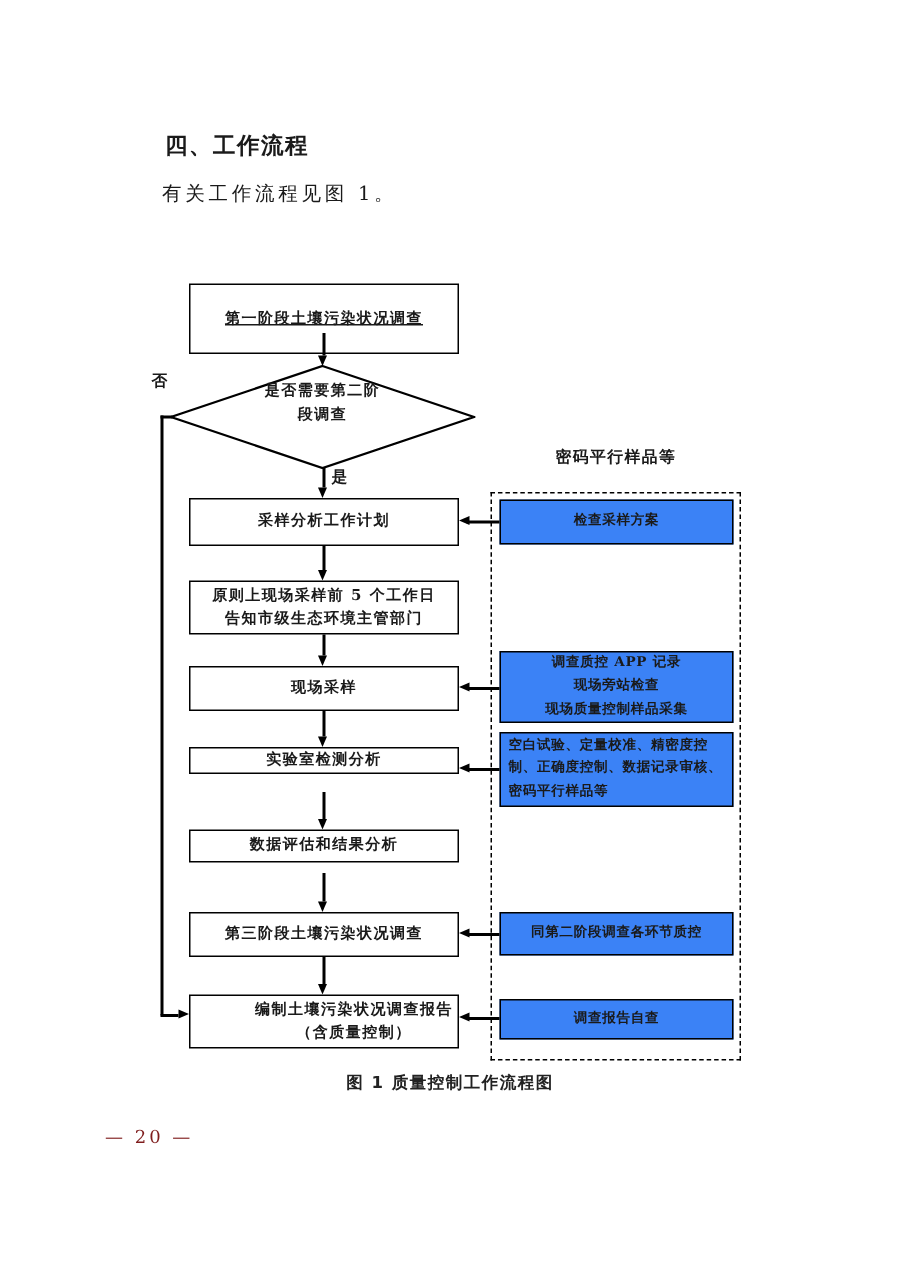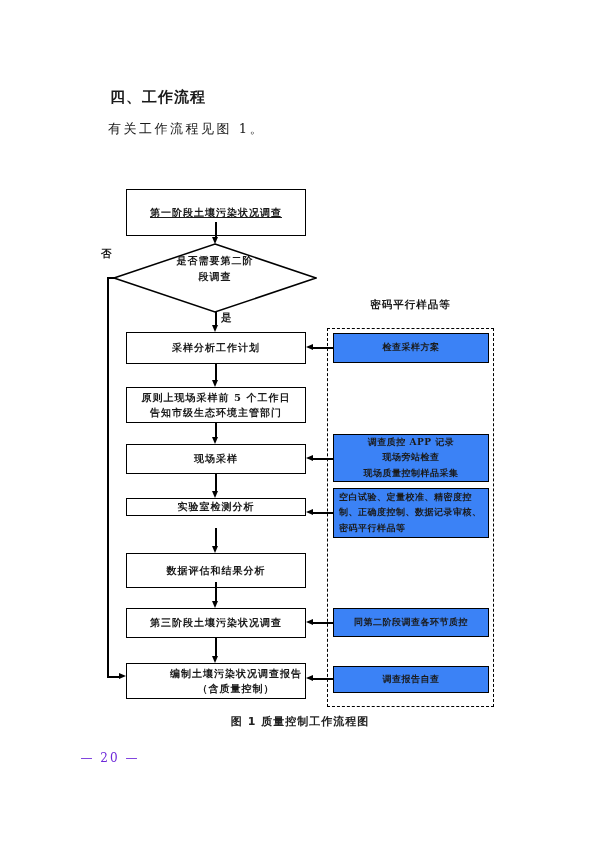--- a/index.html
+++ b/index.html
@@ -23,21 +23,21 @@
     border:1.5px solid #000;background:#fff;box-sizing:border-box;
     display:flex;align-items:center;justify-content:center;text-align:center;
     font-size:10px;font-weight:bold;letter-spacing:1px;line-height:1.55;
     white-space:pre-line;
   }
   .s0{top:189px;height:47px;text-decoration:underline;}
   .s1{top:332px;height:32px;}
   .s2{top:387px;height:36px;}
   .s3{top:444px;height:30px;}
   .s4{top:498px;height:18px;text-align:center;}
-  .s5{top:553px;height:35px;text-align:center;}
+  .s5{top:553px;height:22px;text-align:center;}
   .s6{top:608px;height:30px;}
   .s7{top:663px;height:36px;padding-left:40px;}
   
   .diamond-svg{position:absolute;left:113px;top:243px;}
   .diamond-label{
     position:absolute;left:140px;top:253px;width:150px;text-align:center;
     font-size:10px;font-weight:bold;letter-spacing:1px;line-height:1.6;white-space:pre-line;
   }
   .branch-label{position:absolute;font-size:10.5px;font-weight:bold;}
   .no-label{left:101px;top:247px;}
@@ -68,22 +68,22 @@
   .hline{position:absolute;height:1.5px;background:#000;}
   .arr-down{position:absolute;width:0;height:0;border-left:3.5px solid transparent;border-right:3.5px solid transparent;border-top:7px solid #000;}
   .arr-left{position:absolute;width:0;height:0;border-top:3.5px solid transparent;border-bottom:3.5px solid transparent;border-right:7px solid #000;}
   .arr-right{position:absolute;width:0;height:0;border-top:3.5px solid transparent;border-bottom:3.5px solid transparent;border-left:7px solid #000;}
   .caption{
     position:absolute;left:150px;top:714px;width:300px;text-align:center;
     font-family:"DejaVu Sans","Liberation Sans",sans-serif;
     font-size:11px;font-weight:bold;letter-spacing:1px;color:#222;
   }
   .page-number{
-    position:absolute;left:70px;top:751px;width:80px;text-align:center;
-    font-size:12px;color:#6d28d9;letter-spacing:2px;
+    position:absolute;left:70px;top:751px;width:80px;text-align:left;
+    font-size:12px;color:#7f1d1d;letter-spacing:2px;
   }
 </style>
 </head>
 <body>
 
 <div class="page">
 
   <div class="heading">四、工作流程</div>
   <div class="intro">有关工作流程见图 1。</div>
 

